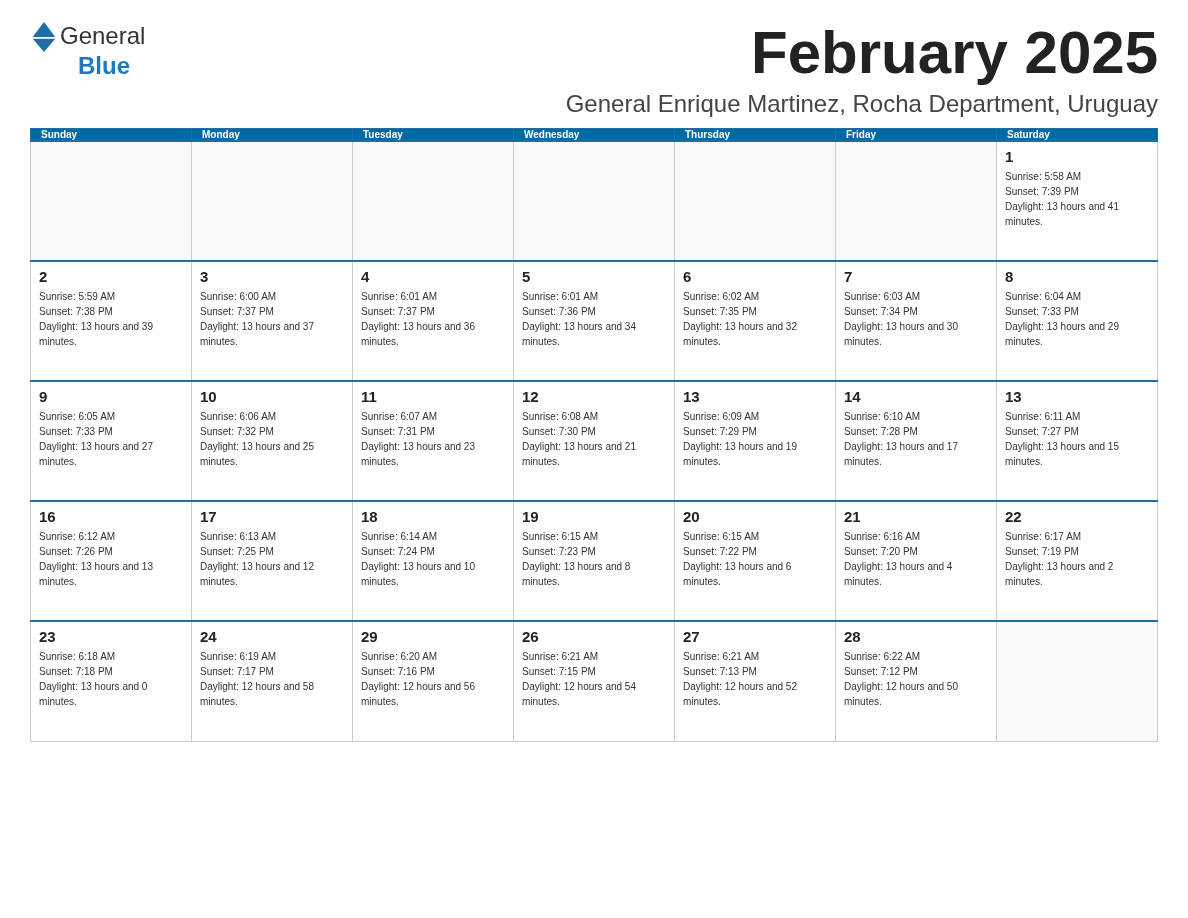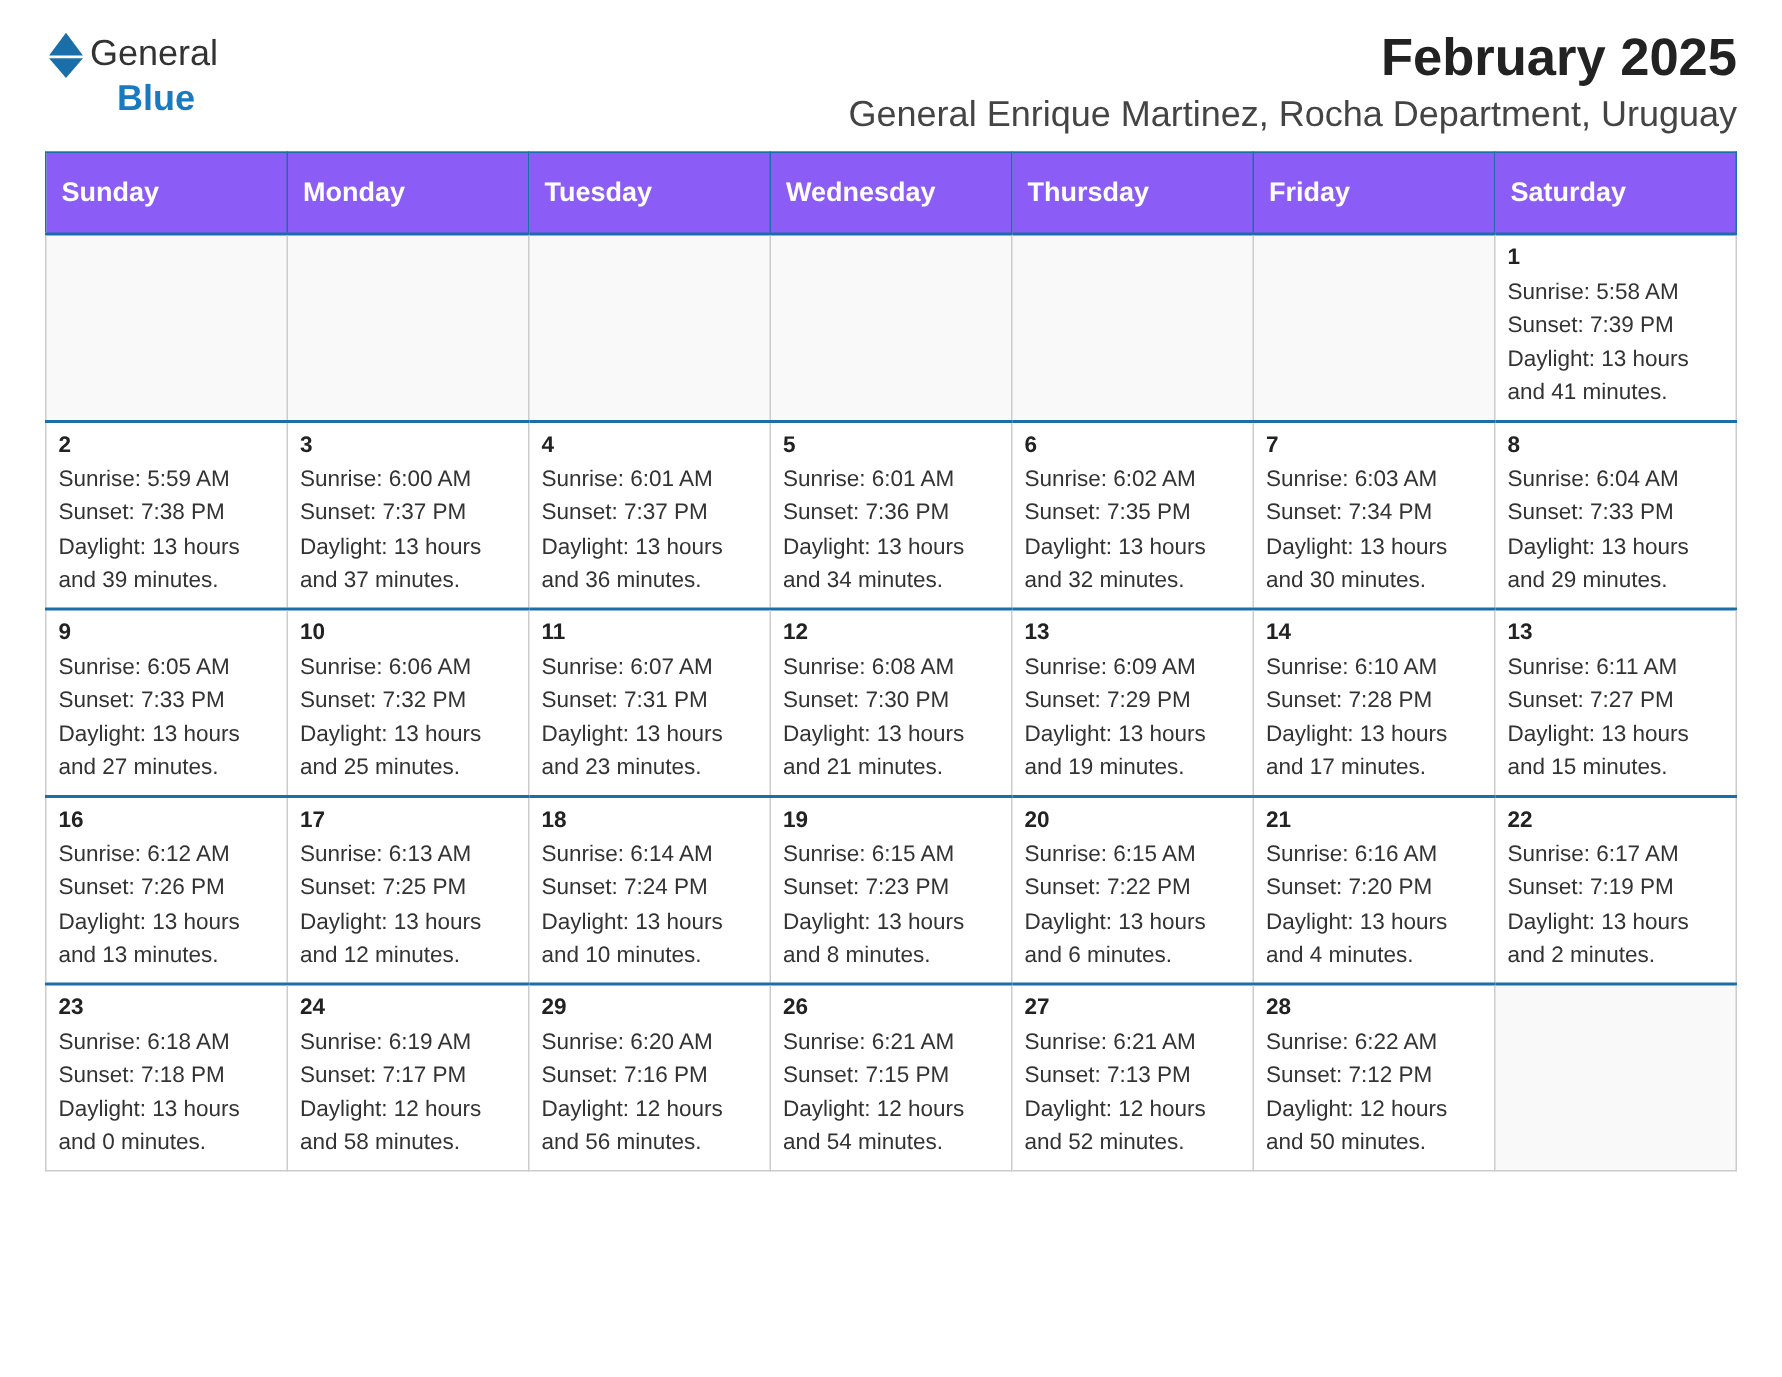--- a/index.html
+++ b/index.html
@@ -13,41 +13,41 @@
     .header {
       display: flex;
       justify-content: space-between;
       align-items: flex-start;
       margin-bottom: 8px;
     }
     .title-section {
       text-align: right;
     }
     .month-title {
-      font-size: 35px;
+      font-size: 60px;
       font-weight: bold;
       color: #222;
       line-height: 1.1;
     }
     .subtitle {
       font-size: 24px;
       color: #444;
       margin-top: 4px;
     }
     .calendar {
       width: 100%;
       border-collapse: collapse;
       margin-top: 10px;
     }
     .calendar th {
-      background-color: #8b5cf6;
+      background-color: #0369a1;
       color: #fff;
-      font-size: 18px;
+      font-size: 10px;
       font-weight: bold;
-      padding: 16px 10px;
+      padding: 0 10px;
       text-align: left;
       border: 1px solid #1a6fa8;
     }
     .calendar td {
       border: 1px solid #ccc;
       vertical-align: top;
       padding: 6px 8px;
       width: 14.28%;
       min-height: 110px;
       height: 120px;
@@ -58,21 +58,21 @@
     .calendar tr td + td {
       border-top: 2px solid #1a6fa8;
     }
     .day-num {
       font-size: 15px;
       font-weight: bold;
       color: #222;
       margin-bottom: 4px;
     }
     .day-info {
-      font-size: 15px;
+      font-size: 10px;
       color: #333;
       line-height: 1.5;
     }
     .empty {
       background: #f9f9f9;
     }
     .logo-wrap {
       display: flex;
       flex-direction: column;
       align-items: flex-start;

